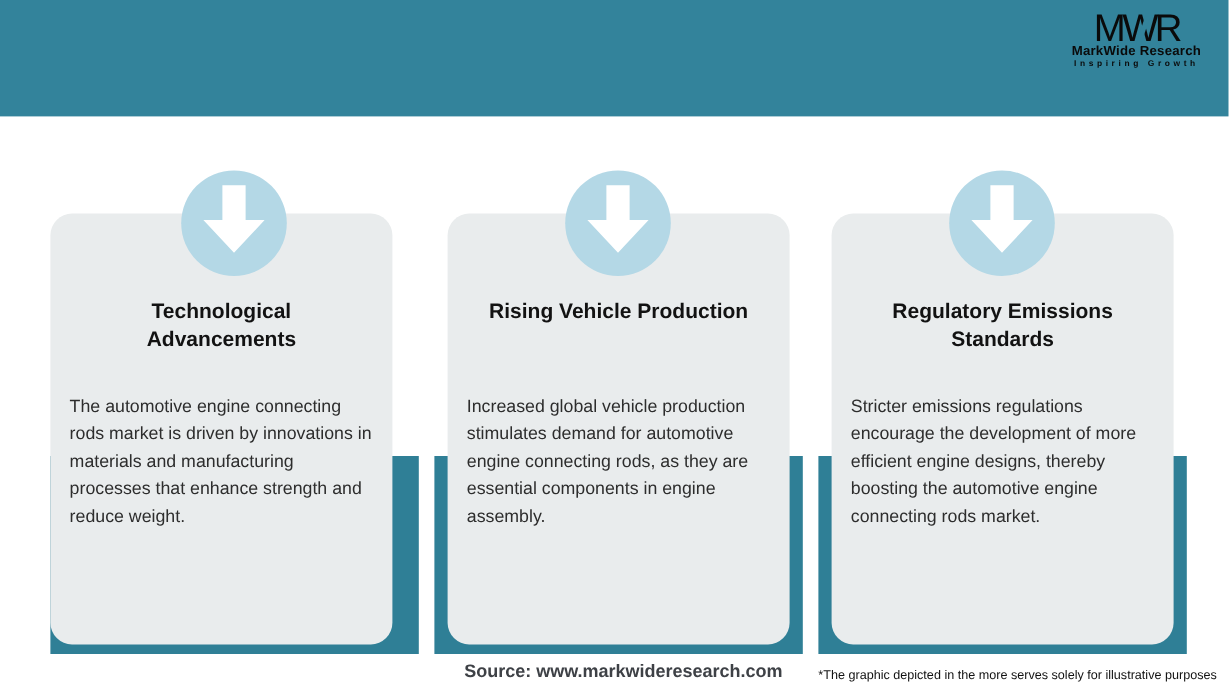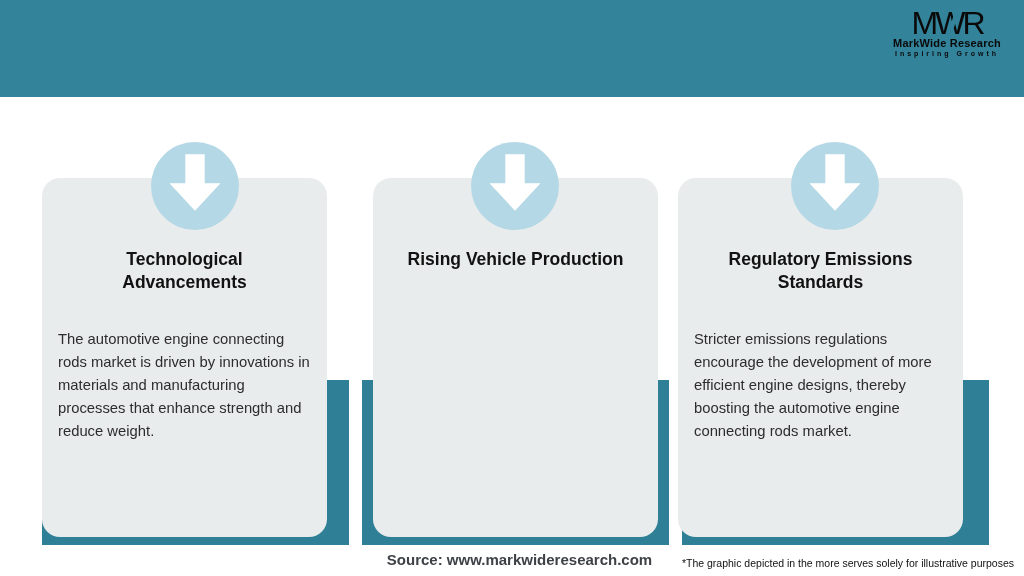--- a/index.html
+++ b/index.html
@@ -77,21 +77,21 @@
   
   .card{
     position:absolute;top:178px;
     width:285px;height:359px;
     background:var(--card-gray);
     border-radius:18px;
     z-index:2;
   }
   .card-1{left:42px;}
   .card-2{left:373px;padding-left:20px;}
-  .card-3{left:678px;}
+  .card-3{left:693px;}
   .card-title{
     position:absolute;top:70px;left:0;right:0;
     margin:0 auto;max-width:238px;
     text-align:center;
     font-size:17.5px;font-weight:700;
     line-height:1.3;color:#121212;
   }
   .card-body{
     position:absolute;top:150px;left:16px;right:16px;
     font-size:14.8px;line-height:1.55;
@@ -152,20 +152,21 @@
     <p class="card-body">The automotive engine connecting rods market is driven by innovations in materials and manufacturing processes that enhance strength and reduce weight.</p>
   </section>
   <div class="circle circle-1">
     <svg viewBox="0 0 100 100" aria-hidden="true">
       <polygon points="39,14 61,14 61,47 79,47 50,78 21,47 39,47" fill="#FFFFFF"></polygon>
     </svg>
   </div>
 
   <section class="card card-2">
     <h2 class="card-title">Rising Vehicle Production</h2>
+    <p class="card-body">Increased global vehicle production stimulates demand for automotive engine connecting rods, as they are essential components in engine assembly.</p>
   </section>
   <div class="circle circle-2">
     <svg viewBox="0 0 100 100" aria-hidden="true">
       <polygon points="39,14 61,14 61,47 79,47 50,78 21,47 39,47" fill="#FFFFFF"></polygon>
     </svg>
   </div>
 
   <section class="card card-3">
     <h2 class="card-title">Regulatory Emissions Standards</h2>
     <p class="card-body">Stricter emissions regulations encourage the development of more efficient engine designs, thereby boosting the automotive engine connecting rods market.</p>

